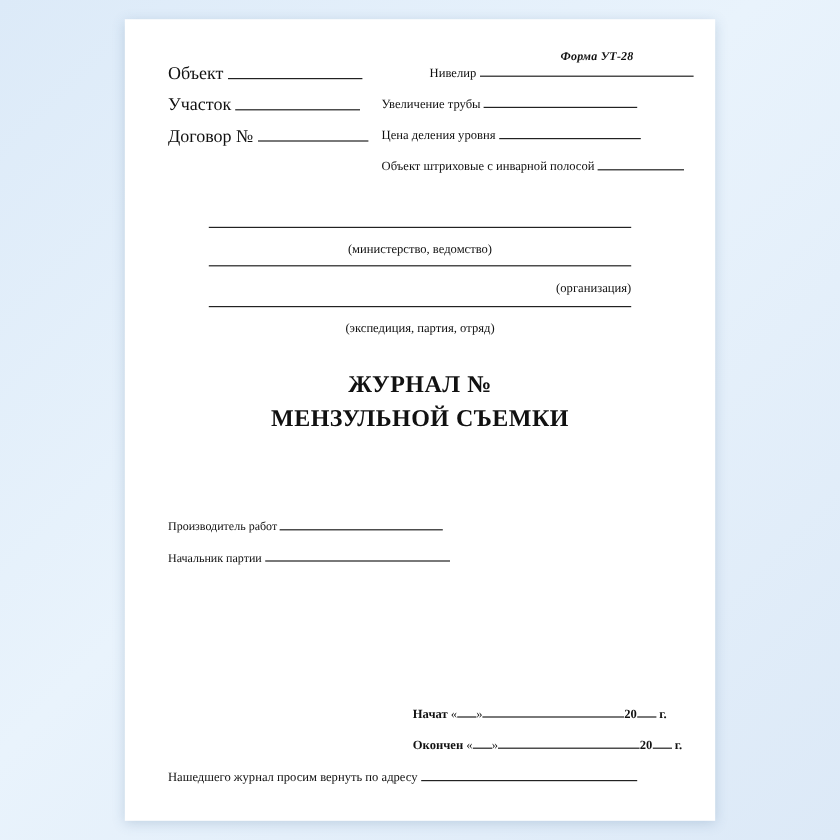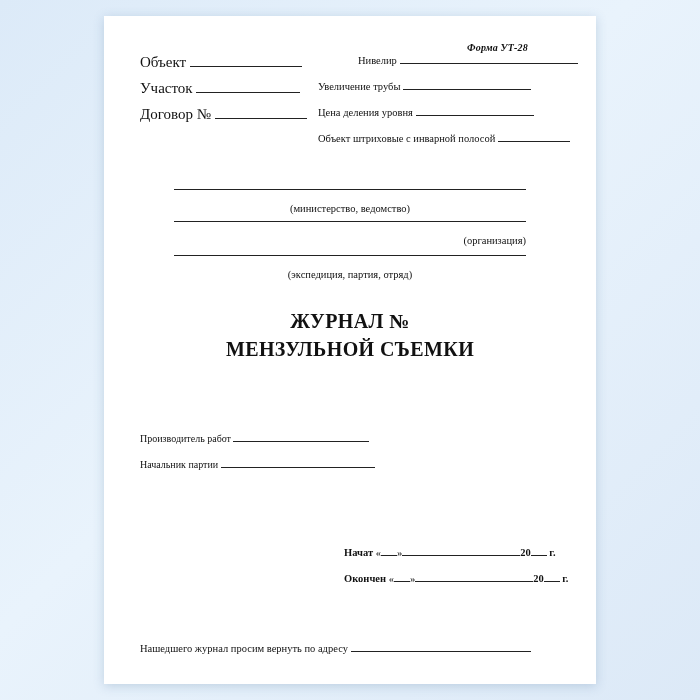--- a/index.html
+++ b/index.html
@@ -113,20 +113,21 @@
     display: inline-block;
     border-bottom: 1px solid #222;
     height: 9px;
     vertical-align: baseline;
   }
   .dateline {
     position: absolute;
     font-size: 10.5px;
     color: #111;
     white-space: nowrap;
+    margin-top: 42px;
   }
   .dateline b { font-weight: bold; }
   .dateline .rule {
     display: inline-block;
     border-bottom: 1px solid #222;
     height: 9px;
     vertical-align: baseline;
   }
   .dateline .small-rule {
     display: inline-block;

